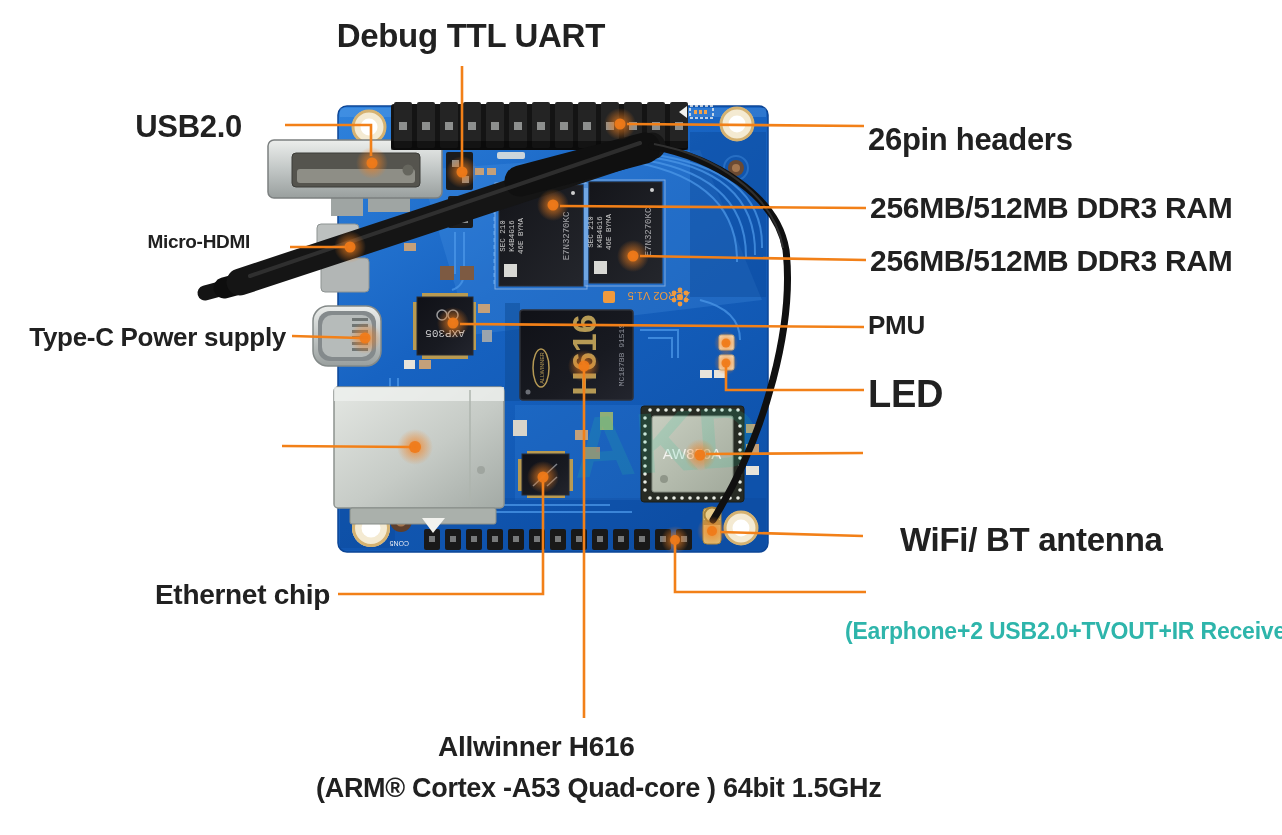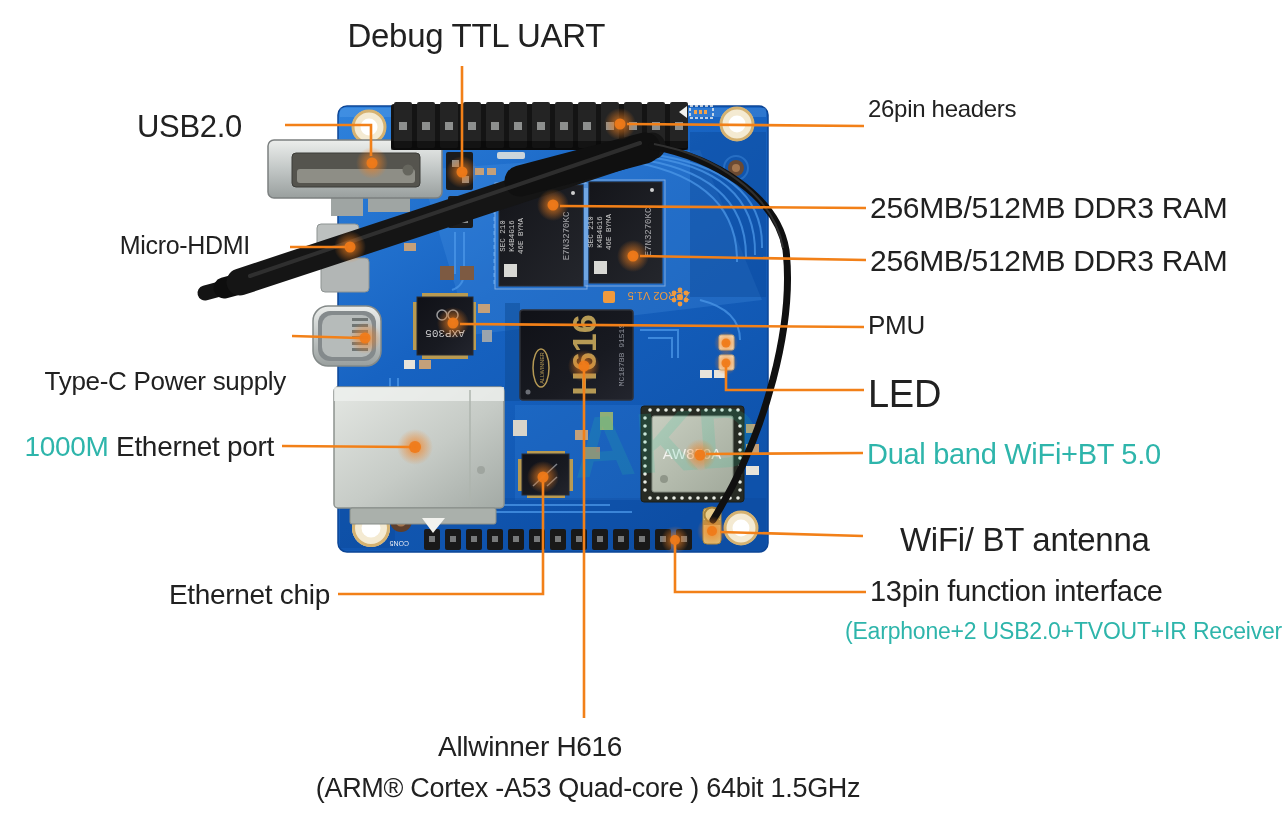--- a/index.html
+++ b/index.html
@@ -1,20 +1,20 @@
 <!DOCTYPE html>
 <html><head>
 <meta charset="utf-8">
 <style>
   html,body{margin:0;padding:0;background:#ffffff;}
   .stage{position:relative;width:1282px;height:835px;background:#ffffff;overflow:hidden;
          font-family:"Liberation Sans",sans-serif;}
   svg{position:absolute;left:0;top:0;}
   .lbl{position:absolute;line-height:1.05;white-space:nowrap;color:#212121;
-       font-family:"Liberation Sans",sans-serif;letter-spacing:-0.3px;}
+       font-family:"Liberation Sans",sans-serif;letter-spacing:-0.3px;font-weight:bold;}
   .teal{color:#2eb5ab;}
   .lbl span{display:inline;}
 </style>
 </head>
 <body>
 
 <div class="stage">
 
 <svg width="1282" height="835" viewBox="0 0 1282 835">
   <defs>
@@ -495,33 +495,28 @@
         </g>
     <g>
           <circle cx="675" cy="540" r="14" fill="url(#dotg)"></circle>
           <circle cx="675" cy="540" r="5" fill="#ef7a18" opacity="0.9"></circle>
         </g>
   </g>
 </svg>
 
 <div class="lbl" style="right:677px;top:19px;font-size:33px;">Debug TTL UART</div>
 <div class="lbl" style="right:1040px;top:111px;font-size:31px;">USB2.0</div>
-<div class="lbl" style="right:1032px;top:232px;font-size:25px;">Micro-HDMI</div>
-<div class="lbl" style="right:996px;top:324px;font-size:26px;margin-top:44px;">Type-C Power supply</div>
-<div class="lbl" style="right:1008px;top:432px;font-size:28px;">
-  <span class="teal">1000M</span><span> Ethernet port</span>
-</div>
+<div class="lbl" style="right:1032px;top:232px;font-size:19px;">Micro-HDMI</div>
+<div class="lbl" style="right:996px;top:324px;font-size:26px;">Type-C Power supply</div>
 <div class="lbl" style="right:952px;top:580px;font-size:28px;">Ethernet chip</div>
 
-<div class="lbl" style="left:868px;top:96px;font-size:24px;text-align:center;">26pin headers</div>
+<div class="lbl" style="left:868px;top:124px;font-size:31px;text-align:center;">26pin headers</div>
 <div class="lbl" style="left:870px;top:192px;font-size:30px;">256MB/512MB DDR3 RAM</div>
 <div class="lbl" style="left:870px;top:245px;font-size:30px;">256MB/512MB DDR3 RAM</div>
 <div class="lbl" style="left:868px;top:312px;font-size:26px;">PMU</div>
 <div class="lbl" style="left:868px;top:375px;font-size:38px;">LED</div>
-<div class="lbl teal" style="left:867px;top:439px;font-size:29px;">Dual band WiFi+BT 5.0</div>
 <div class="lbl" style="left:900px;top:523px;font-size:33px;">WiFi/ BT antenna</div>
-<div class="lbl" style="left:870px;top:576px;font-size:29px;">13pin function interface</div>
 <div class="lbl teal" style="left:845px;top:619px;font-size:23px;letter-spacing:-0.2px;">(Earphone+2 USB2.0+TVOUT+IR Receiver)</div>
 
 <div class="lbl" style="left:438px;top:732px;width:300px;text-align:left;font-size:28px;">Allwinner H616</div>
-<div class="lbl" style="left:308px;top:774px;width:560px;text-align:center;font-size:27px;">(ARM® Cortex -A53 Quad-core ) 64bit 1.5GHz</div>
+<div class="lbl" style="left:316px;top:774px;width:560px;text-align:center;font-size:27px;">(ARM® Cortex -A53 Quad-core ) 64bit 1.5GHz</div>
 
 </div>
 
 </body></html>

